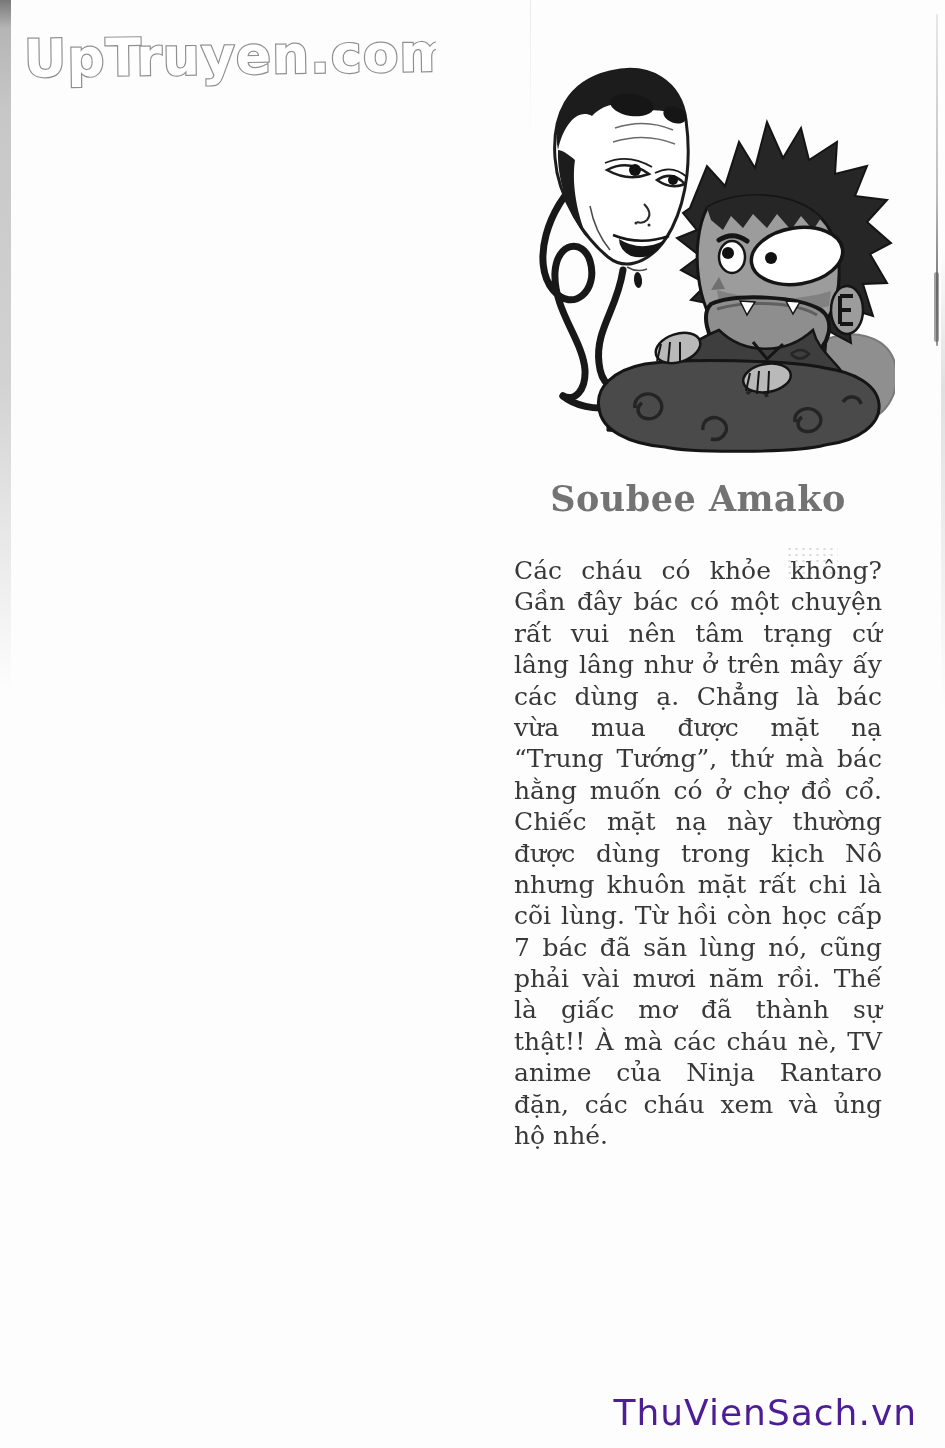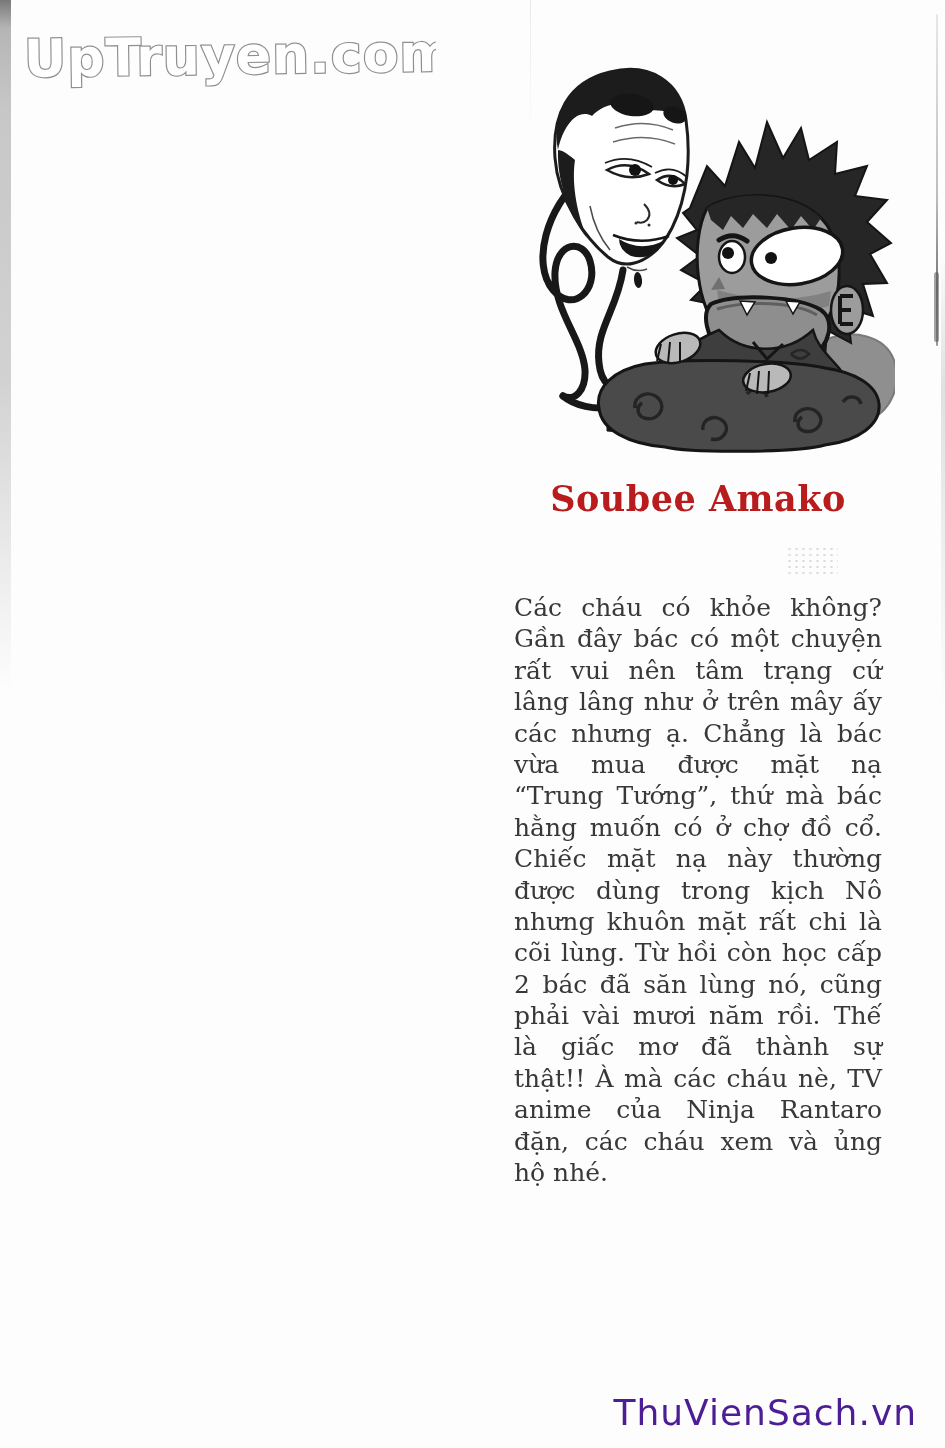--- a/index.html
+++ b/index.html
@@ -35,25 +35,25 @@
     background-size:7px 6px;
   }
   
   .logo{position:absolute;left:16px;top:12px;transform:rotate(-0.8deg);}
   
   .illustration{position:absolute;left:495px;top:58px;width:400px;height:405px;}
   
   .author-title{
     position:absolute;left:514px;top:478px;width:368px;
     text-align:center;font-family:"DejaVu Serif",serif;font-weight:bold;
-    font-size:35px;letter-spacing:.5px;color:#b91c1c;
+    font-size:35px;letter-spacing:.5px;color:#737373;
   }
   
   .letter{
-    position:absolute;left:514px;top:592px;width:368px;color:#383838;
+    position:absolute;left:514px;top:555px;width:368px;color:#383838;
   }
   .letter .line{
     height:31.4px;line-height:31.4px;font-size:25px;white-space:nowrap;
     text-align:justify;text-align-last:justify;
   }
   .letter .line.last{text-align-last:left;}
   
   .watermark-bottom{
     position:absolute;right:28px;top:1392px;
     font-family:"DejaVu Sans",sans-serif;font-size:36px;font-weight:400;
@@ -173,29 +173,29 @@
   </g>
 </svg>
 
 <div class="author-title">Soubee Amako</div>
 
 <div class="letter">
   <div class="line">Các cháu có khỏe không?</div>
   <div class="line">Gần đây bác có một chuyện</div>
   <div class="line">rất vui nên tâm trạng cứ</div>
   <div class="line">lâng lâng như ở trên mây ấy</div>
-  <div class="line">các nhưng ạ. Chẳng là bác</div>
+  <div class="line">các dùng ạ. Chẳng là bác</div>
   <div class="line">vừa mua được mặt nạ</div>
   <div class="line">“Trung Tướng”, thứ mà bác</div>
   <div class="line">hằng muốn có ở chợ đồ cổ.</div>
   <div class="line">Chiếc mặt nạ này thường</div>
   <div class="line">được dùng trong kịch Nô</div>
   <div class="line">nhưng khuôn mặt rất chi là</div>
   <div class="line">cõi lùng. Từ hồi còn học cấp</div>
-  <div class="line">2 bác đã săn lùng nó, cũng</div>
+  <div class="line">7 bác đã săn lùng nó, cũng</div>
   <div class="line">phải vài mươi năm rồi. Thế</div>
   <div class="line">là giấc mơ đã thành sự</div>
   <div class="line">thật!! À mà các cháu nè, TV</div>
   <div class="line">anime của Ninja Rantaro</div>
   <div class="line">đặn, các cháu xem và ủng</div>
   <div class="line last">hộ nhé.</div>
 </div>
 
 <div class="watermark-bottom">ThuVienSach.vn</div>
 

